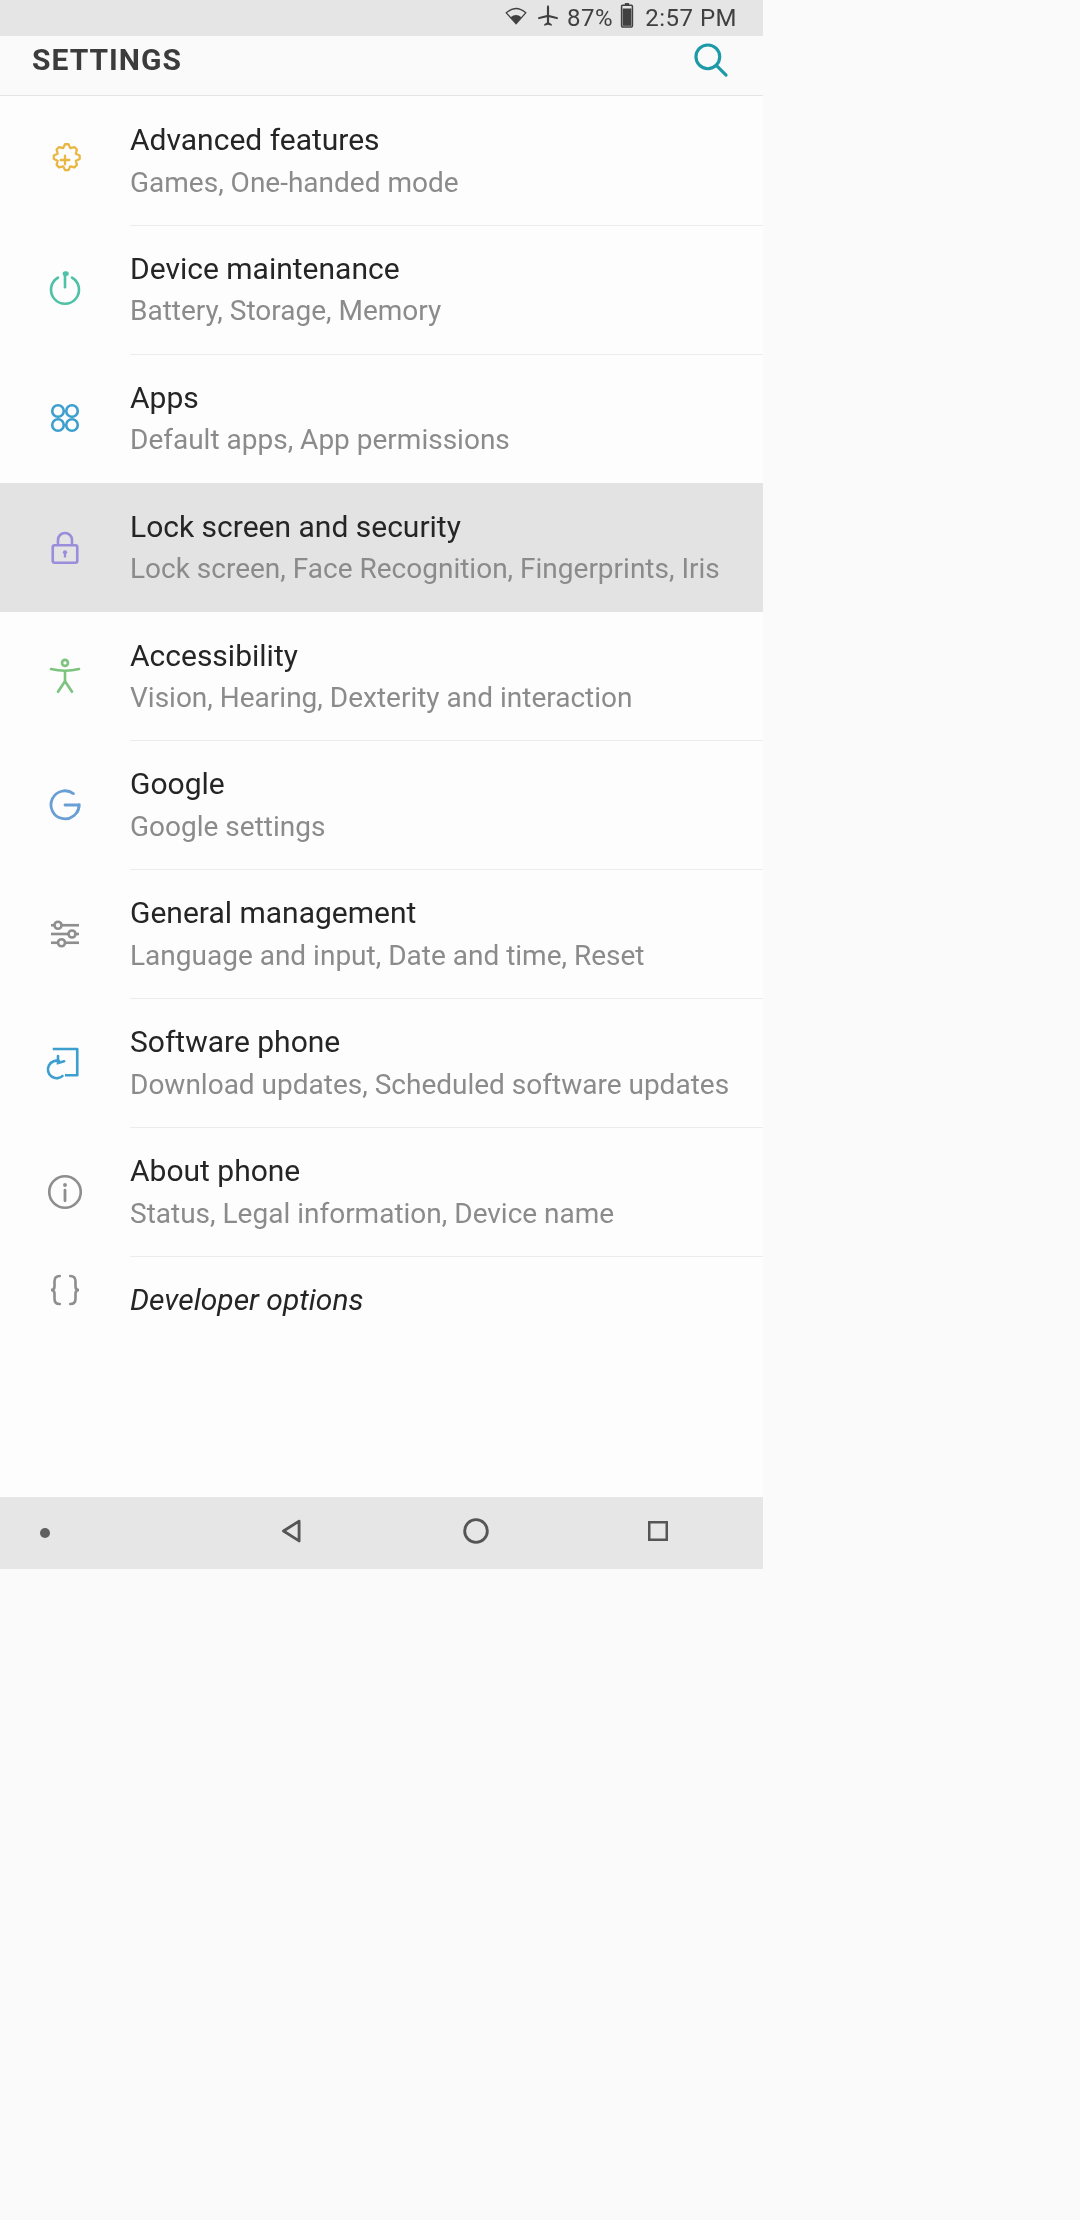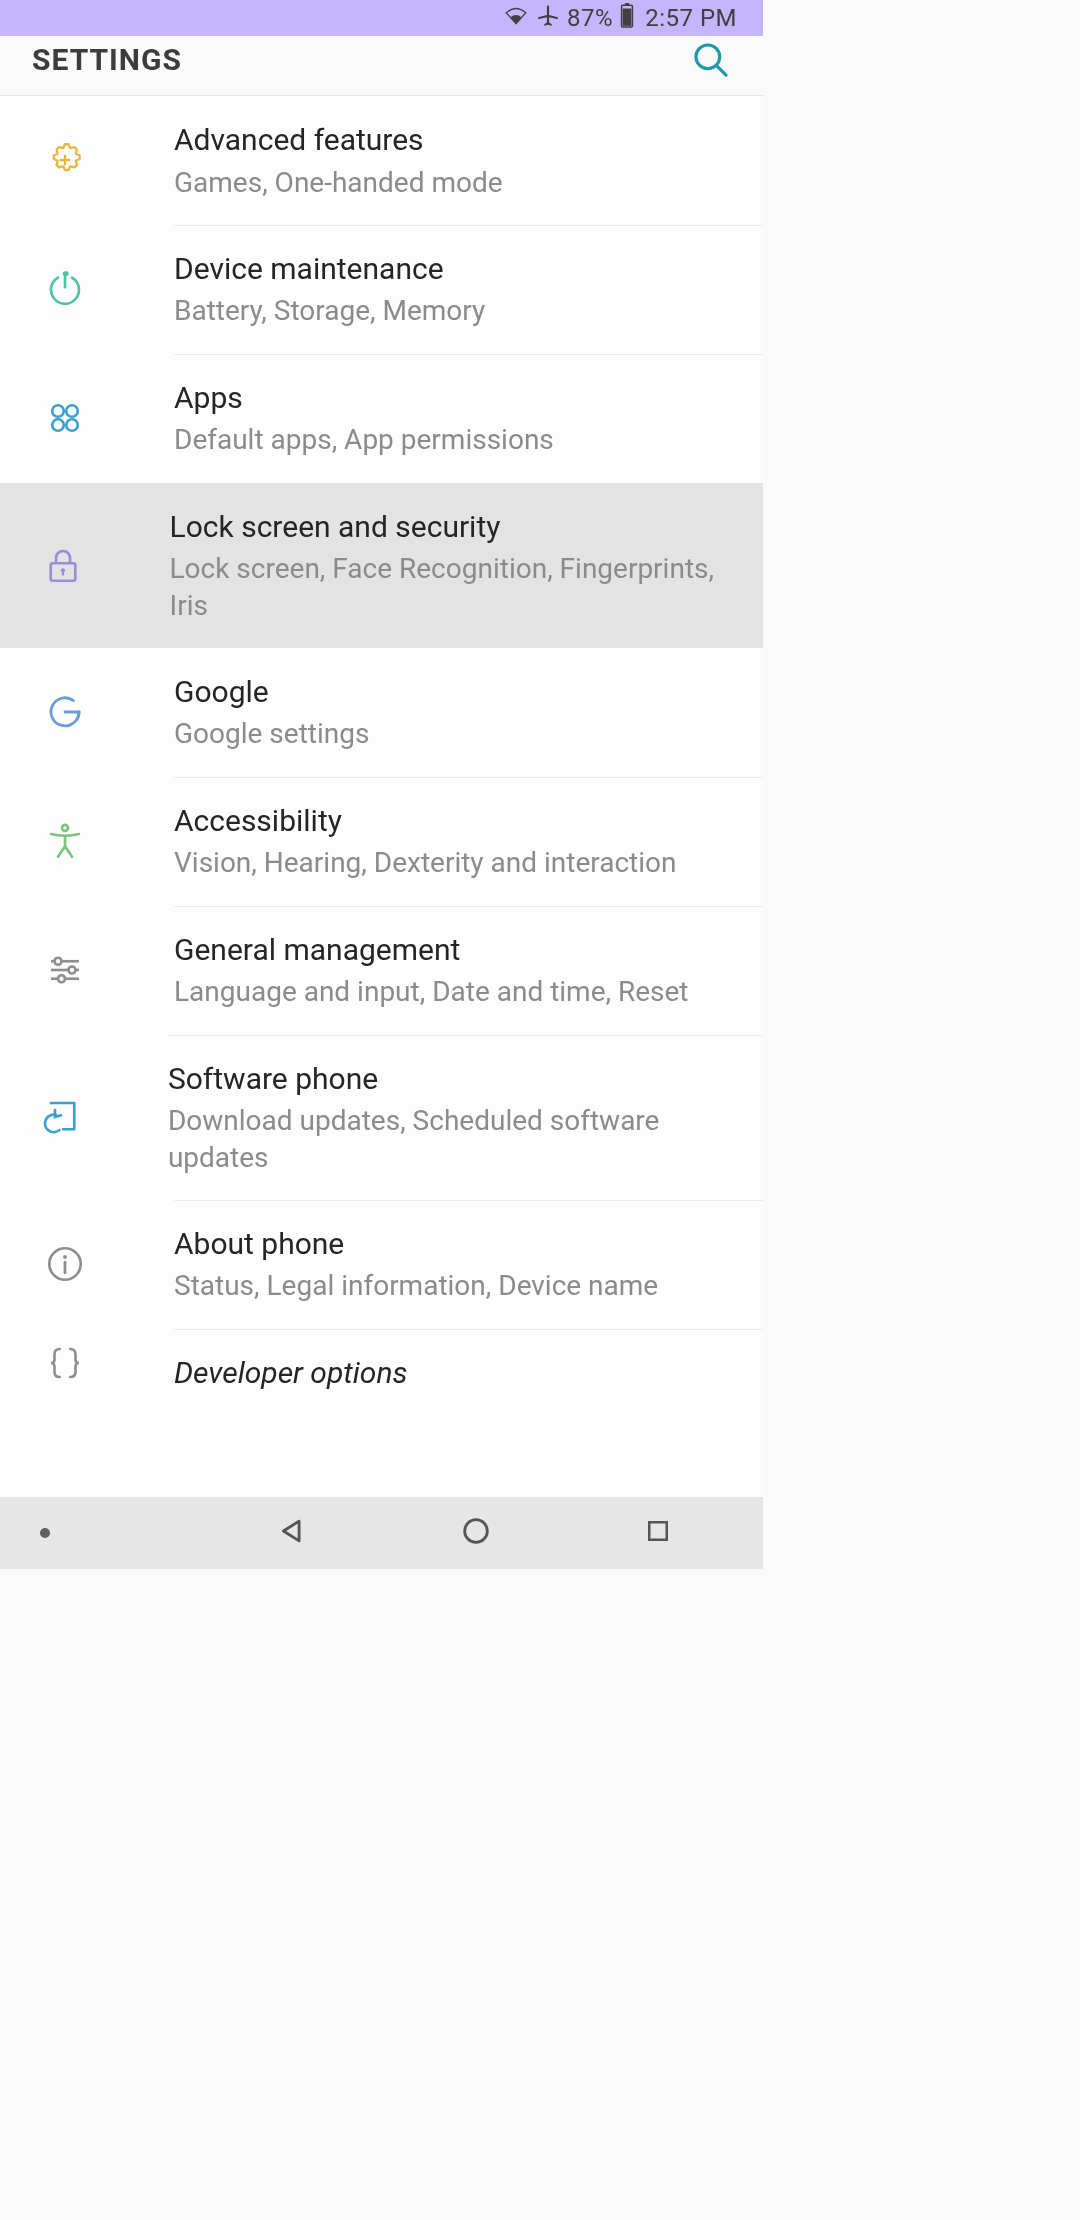--- a/index.html
+++ b/index.html
@@ -20,21 +20,21 @@
     
     .status-bar {
       height: 36px;
       display: flex;
       justify-content: flex-end;
       align-items: center;
       padding: 0 26px 0 0;
       gap: 6px;
       font-size: 24px;
       color: #404040;
-      background: #c4b5fd;
+      background: #e5e5e5;
     }
     .status-bar svg { flex: 0 0 auto; }
     .status-pct { font-size:24px; letter-spacing:0.5px;}
     .status-time { font-size:24px; letter-spacing:0.5px; margin-left:4px;}
     
     .header {
       height: 60px;
       display: flex;
       align-items: center;
       justify-content: space-between;
@@ -54,21 +54,20 @@
       flex: 1 1 auto;
       overflow: hidden;
       background: #fdfdfd;
     }
     .item {
       display: flex;
       align-items: center;
       padding: 0 0 0 0;
       min-height: 126px;
       background: #fdfdfd;
-      gap: 44px;
     }
     .item.highlight { background: #e3e3e3; }
     .item .icon-wrap {
       width: 130px;
       display: flex;
       align-items: center;
       justify-content: center;
     }
     .item .txt {
       flex: 1 1 auto;
@@ -198,42 +197,42 @@
       <div class="txt">
         <div class="item-title">Lock screen and security</div>
         <div class="item-sub">Lock screen, Face Recognition, Fingerprints, Iris</div>
       </div>
     </div>
 
 
     <div class="item">
       <div class="icon-wrap">
         <svg width="42" height="42" viewBox="0 0 24 24">
-          <path d="M20 12 A8 8 0 1 1 16.8 5.5" fill="none" stroke="#6a9fd6" stroke-width="1.6" stroke-linecap="round"></path>
-          <path d="M12 12 H20 V13 A8 8 0 0 1 19 16" fill="none" stroke="#6a9fd6" stroke-width="1.6" stroke-linecap="round"></path>
-        </svg>
-      </div>
-      <div class="txt">
-        <div class="item-title">Google</div>
-        <div class="item-sub">Google settings</div>
-      </div>
-    </div>
-
-    <div class="item">
-      <div class="icon-wrap">
-        <svg width="42" height="42" viewBox="0 0 24 24">
           <circle cx="12" cy="4.5" r="1.7" fill="none" stroke="#7cc47e" stroke-width="1.5"></circle>
           <path d="M4 8 Q12 10 20 8" fill="none" stroke="#7cc47e" stroke-width="1.5" stroke-linecap="round"></path>
           <line x1="12" y1="9" x2="12" y2="15" stroke="#7cc47e" stroke-width="1.5"></line>
           <path d="M12 15 L8 21 M12 15 L16 21" fill="none" stroke="#7cc47e" stroke-width="1.5" stroke-linecap="round"></path>
         </svg>
       </div>
       <div class="txt">
         <div class="item-title">Accessibility</div>
         <div class="item-sub">Vision, Hearing, Dexterity and interaction</div>
+      </div>
+    </div>
+
+    <div class="item">
+      <div class="icon-wrap">
+        <svg width="42" height="42" viewBox="0 0 24 24">
+          <path d="M20 12 A8 8 0 1 1 16.8 5.5" fill="none" stroke="#6a9fd6" stroke-width="1.6" stroke-linecap="round"></path>
+          <path d="M12 12 H20 V13 A8 8 0 0 1 19 16" fill="none" stroke="#6a9fd6" stroke-width="1.6" stroke-linecap="round"></path>
+        </svg>
+      </div>
+      <div class="txt">
+        <div class="item-title">Google</div>
+        <div class="item-sub">Google settings</div>
       </div>
     </div>
 
     <div class="item">
       <div class="icon-wrap">
         <svg width="42" height="42" viewBox="0 0 24 24">
           <line x1="4" y1="7" x2="20" y2="7" stroke="#8e8e8e" stroke-width="1.5"></line>
           <line x1="4" y1="12" x2="20" y2="12" stroke="#8e8e8e" stroke-width="1.5"></line>
           <line x1="4" y1="17" x2="20" y2="17" stroke="#8e8e8e" stroke-width="1.5"></line>
           <circle cx="8" cy="7" r="2" fill="#fafafa" stroke="#8e8e8e" stroke-width="1.5"></circle>

